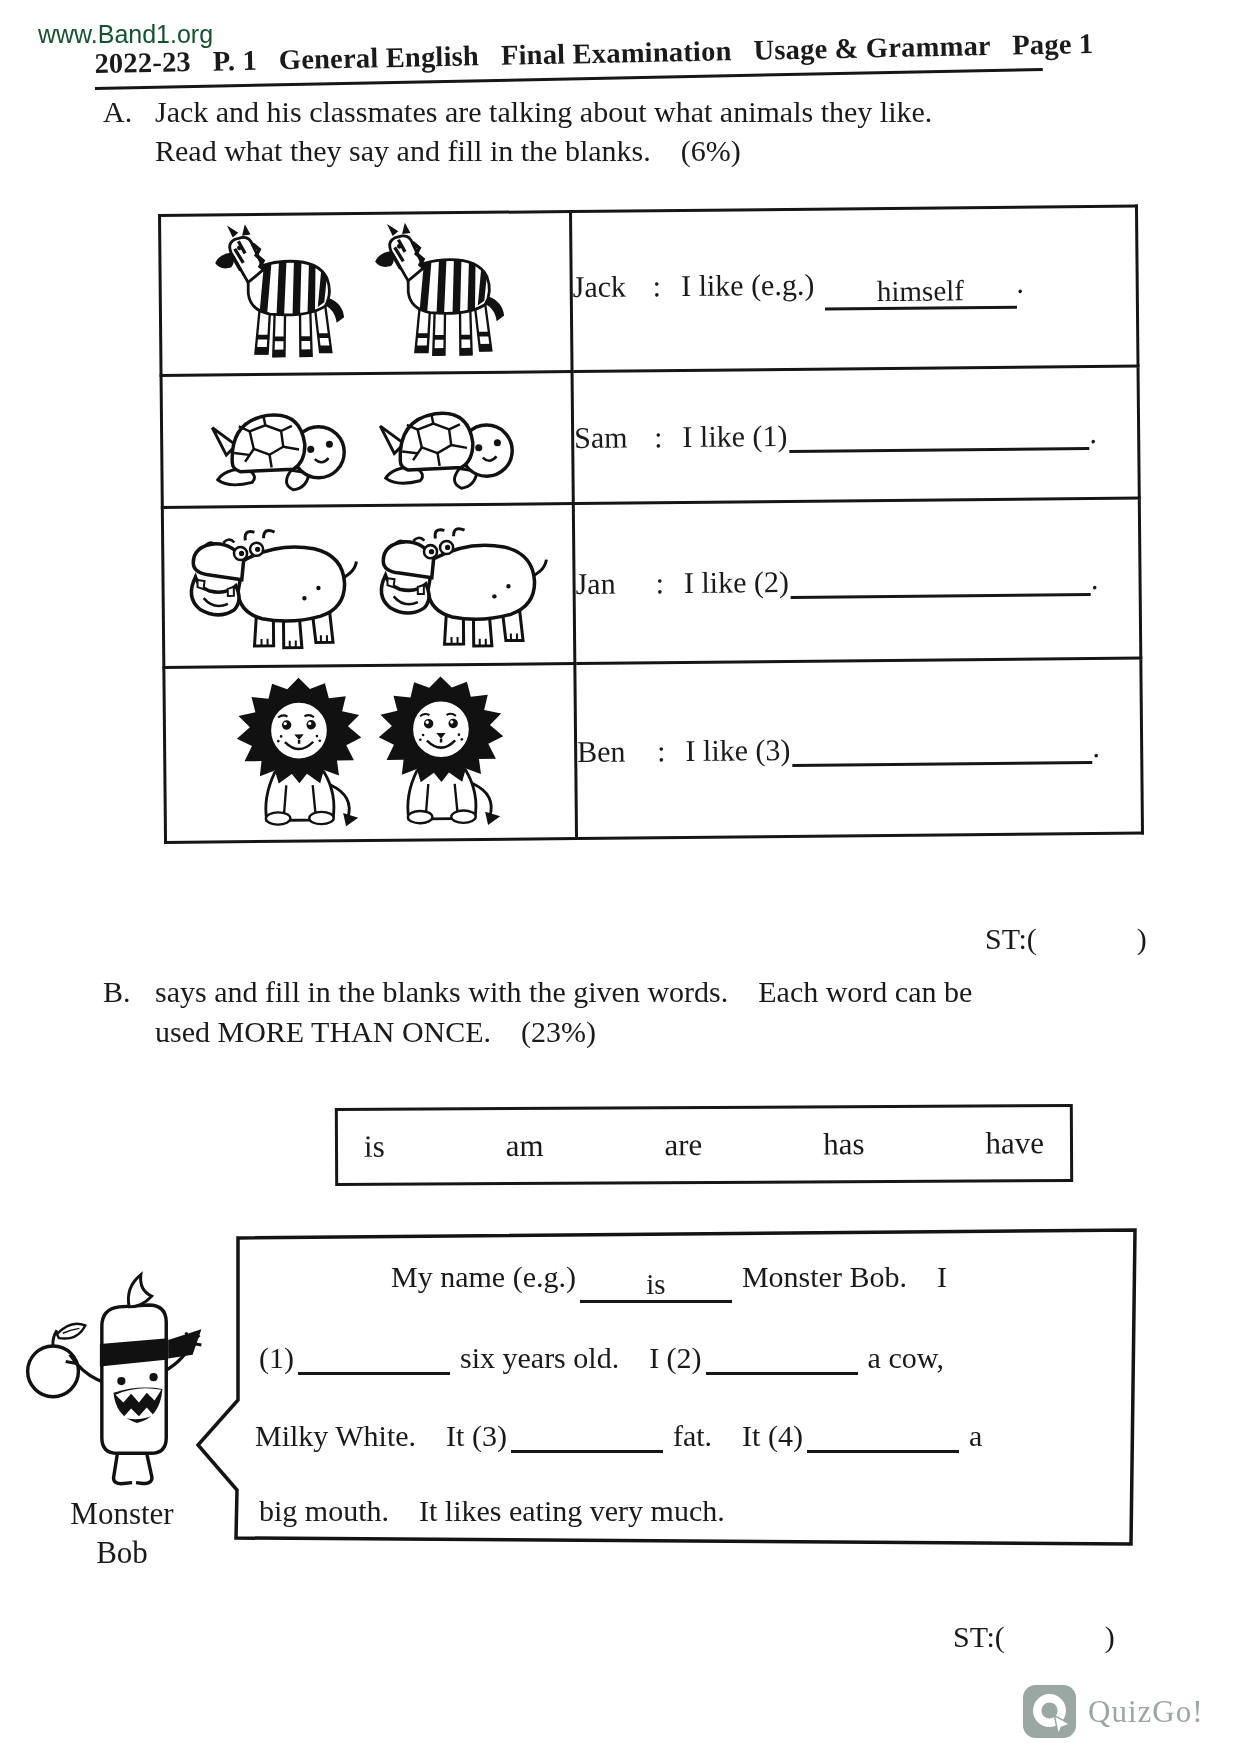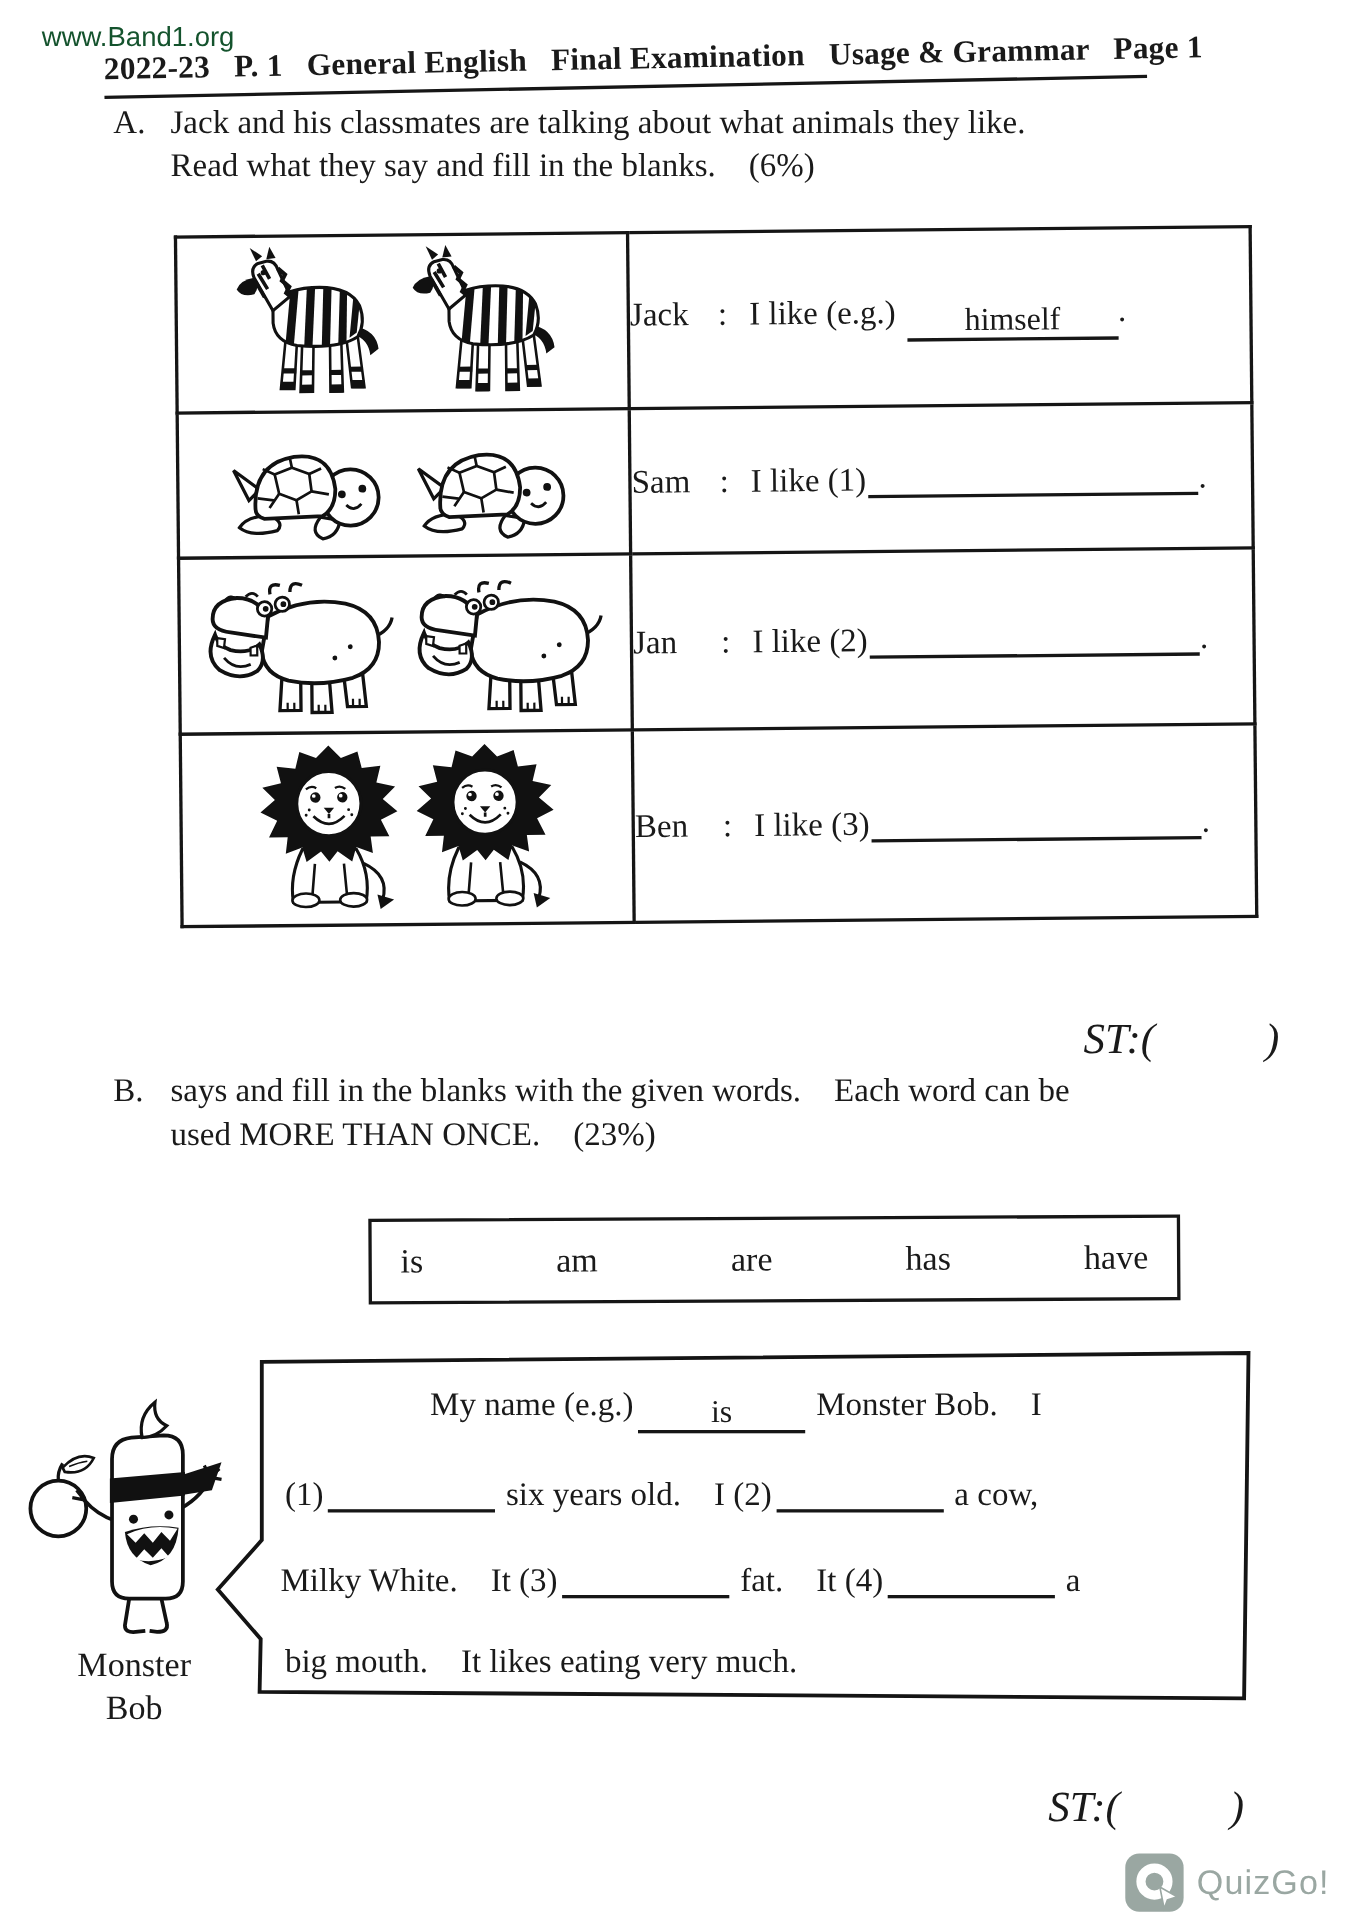--- a/index.html
+++ b/index.html
@@ -45,21 +45,21 @@
   .speaker{display:inline-block; min-width:76px;}
   .colon{display:inline-block; margin:0 20px 0 4px;}
   .blank{
     display:inline-block; border-bottom:3px solid #161616; height:32px;
     text-align:center; vertical-align:-7px; font-size:29px;
   }
   .blank.w-ans{width:192px; margin-left:10px;}
   .blank.w-long{width:300px; margin-left:2px;}
 
   
-  .score{position:absolute; font-size:39px;font-style:italic;}
+  .score{position:absolute; font-size:30px;}
   .score .gap{display:inline-block; width:100px;}
   .score-a{left:985px; top:922px;}
   .score-b{left:953px; top:1620px;}
 
   .sec-a{left:103px; top:92px; width:980px;}
   .sec-b{left:103px; top:972px; width:1000px; line-height:40px;}
 
   
   .word-bank{
     position:absolute; left:335px; top:1106px; width:680px; height:72px;
@@ -82,21 +82,21 @@
   .monster{position:absolute; left:8px; top:1262px;}
   .monster-label{
     position:absolute; left:64px; top:1494px; width:116px;
     text-align:center; font-size:31px; line-height:39px;
   }
 
   
   .brand{
     position:absolute; left:1022px; top:1684px;
     display:flex; align-items:center; gap:11px;
-    font-family:Liberation Sans, sans-serif;
+    font-family:Liberation Serif, serif;
   }
   .brand .wordmark{font-size:31px; letter-spacing:1px; color:#9aa7a2;}
 
   .icon-wrap{display:inline-block; line-height:0;}
 </style>
 </head>
 <body>
 
 <svg width="0" height="0" style="position:absolute" aria-hidden="true">
   <defs>

